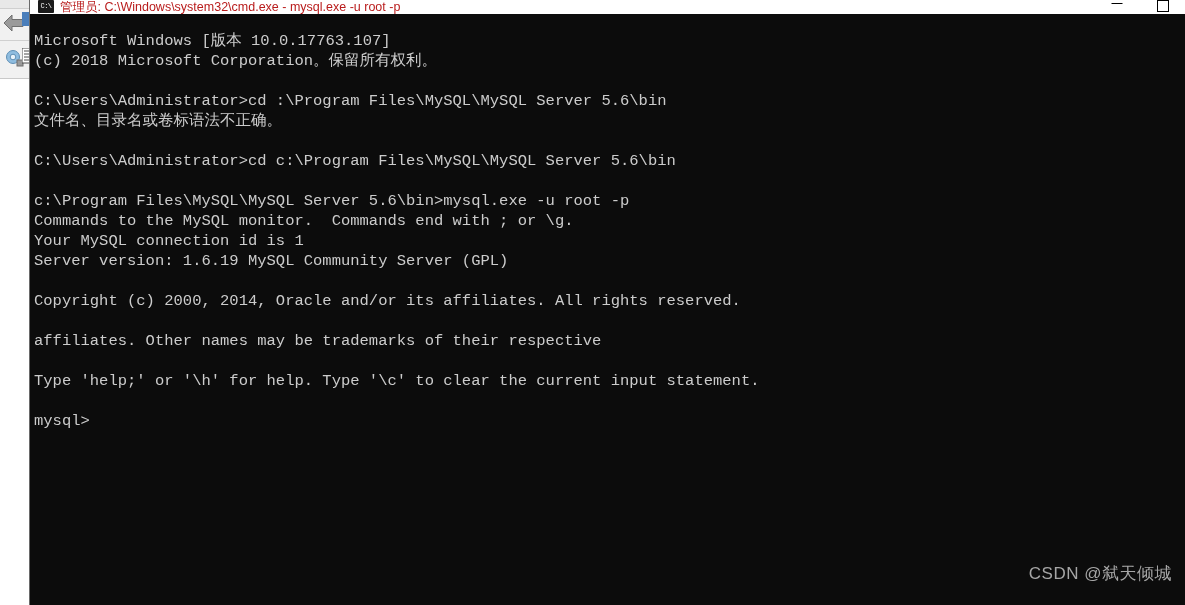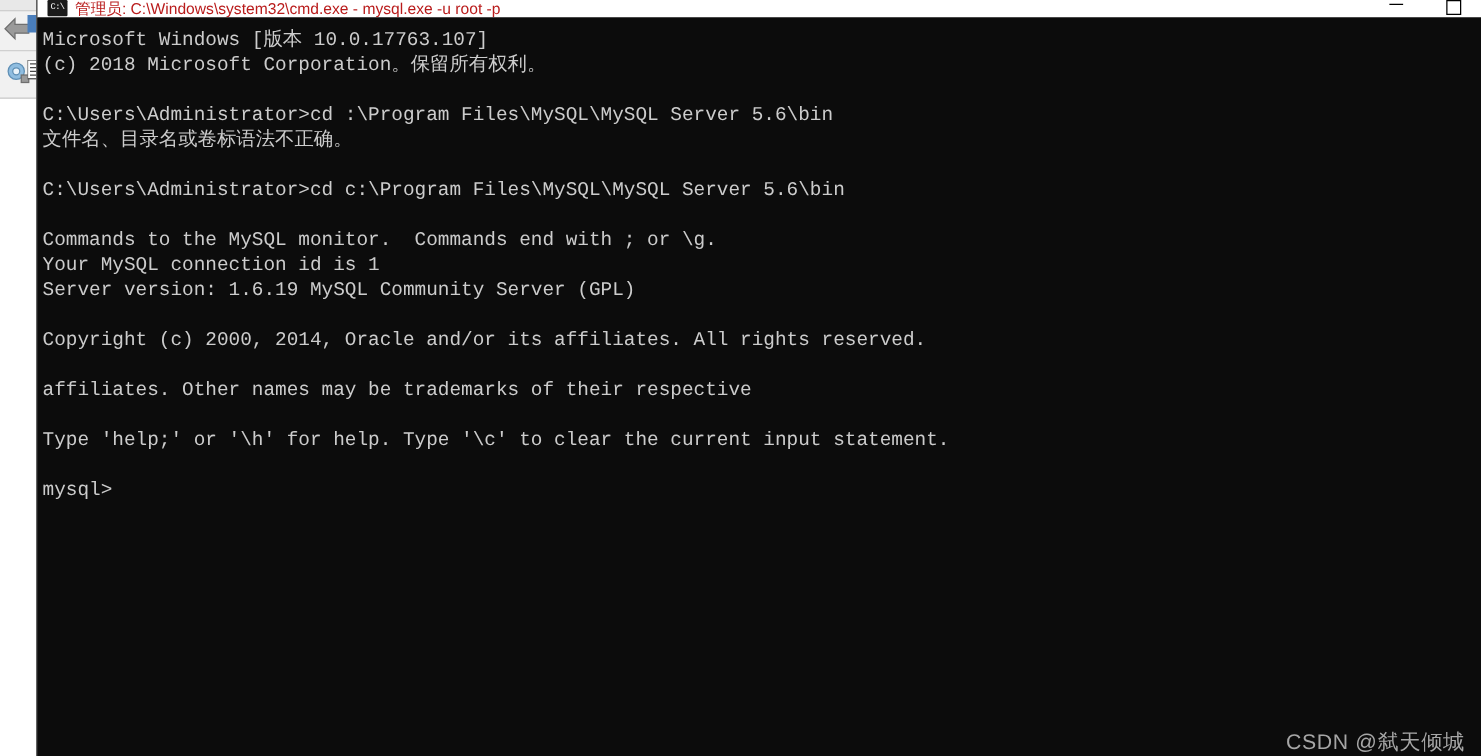--- a/index.html
+++ b/index.html
@@ -139,39 +139,39 @@
   }
 
   
   #console-body {
     position: absolute;
     left: 0;
     top: 14px;
     width: 1156px;
     height: 591px;
     background: #0c0c0c;
-    padding: 8px 0 0 4px;
+    padding: 17px 0 0 4px;
     box-sizing: border-box;
   }
   .line {
     font-family: "Liberation Mono", "DejaVu Sans Mono", monospace;
     font-size: 15.5px;
     line-height: 20px;
     color: #cccccc;
     white-space: pre;
     height: 20px;
     letter-spacing: 0px;
   }
   .line.blank { color: transparent; }
 
   
   #watermark {
     position: absolute;
     right: 14px;
-    bottom: 0;
+    bottom: 20px;
     font-family: "Liberation Sans", sans-serif;
     font-size: 17px;
     color: #a6a6a6;
     white-space: nowrap;
     letter-spacing: 0.5px;
     margin-left: 38px;
   }
 </style>
 </head>
 <body>
@@ -231,20 +231,21 @@
 
   <div id="console-body">
       <div class="line">Microsoft Windows [版本 10.0.17763.107]</div>
       <div class="line">(c) 2018 Microsoft Corporation。保留所有权利。</div>
       <div class="line blank">&nbsp;</div>
       <div class="line">C:\Users\Administrator&gt;cd :\Program Files\MySQL\MySQL Server 5.6\bin</div>
       <div class="line">文件名、目录名或卷标语法不正确。</div>
       <div class="line blank">&nbsp;</div>
       <div class="line">C:\Users\Administrator&gt;cd c:\Program Files\MySQL\MySQL Server 5.6\bin</div>
       <div class="line blank">&nbsp;</div>
+      <div class="line">c:\Program Files\MySQL\MySQL Server 5.6\bin&gt;mysql.exe -u root -p</div>
       <div class="line">Commands to the MySQL monitor.  Commands end with ; or \g.</div>
       <div class="line">Your MySQL connection id is 1</div>
       <div class="line">Server version: 1.6.19 MySQL Community Server (GPL)</div>
       <div class="line blank">&nbsp;</div>
       <div class="line">Copyright (c) 2000, 2014, Oracle and/or its affiliates. All rights reserved.</div>
       <div class="line blank">&nbsp;</div>
       <div class="line">affiliates. Other names may be trademarks of their respective</div>
       <div class="line blank">&nbsp;</div>
       <div class="line">Type 'help;' or '\h' for help. Type '\c' to clear the current input statement.</div>
       <div class="line blank">&nbsp;</div>

